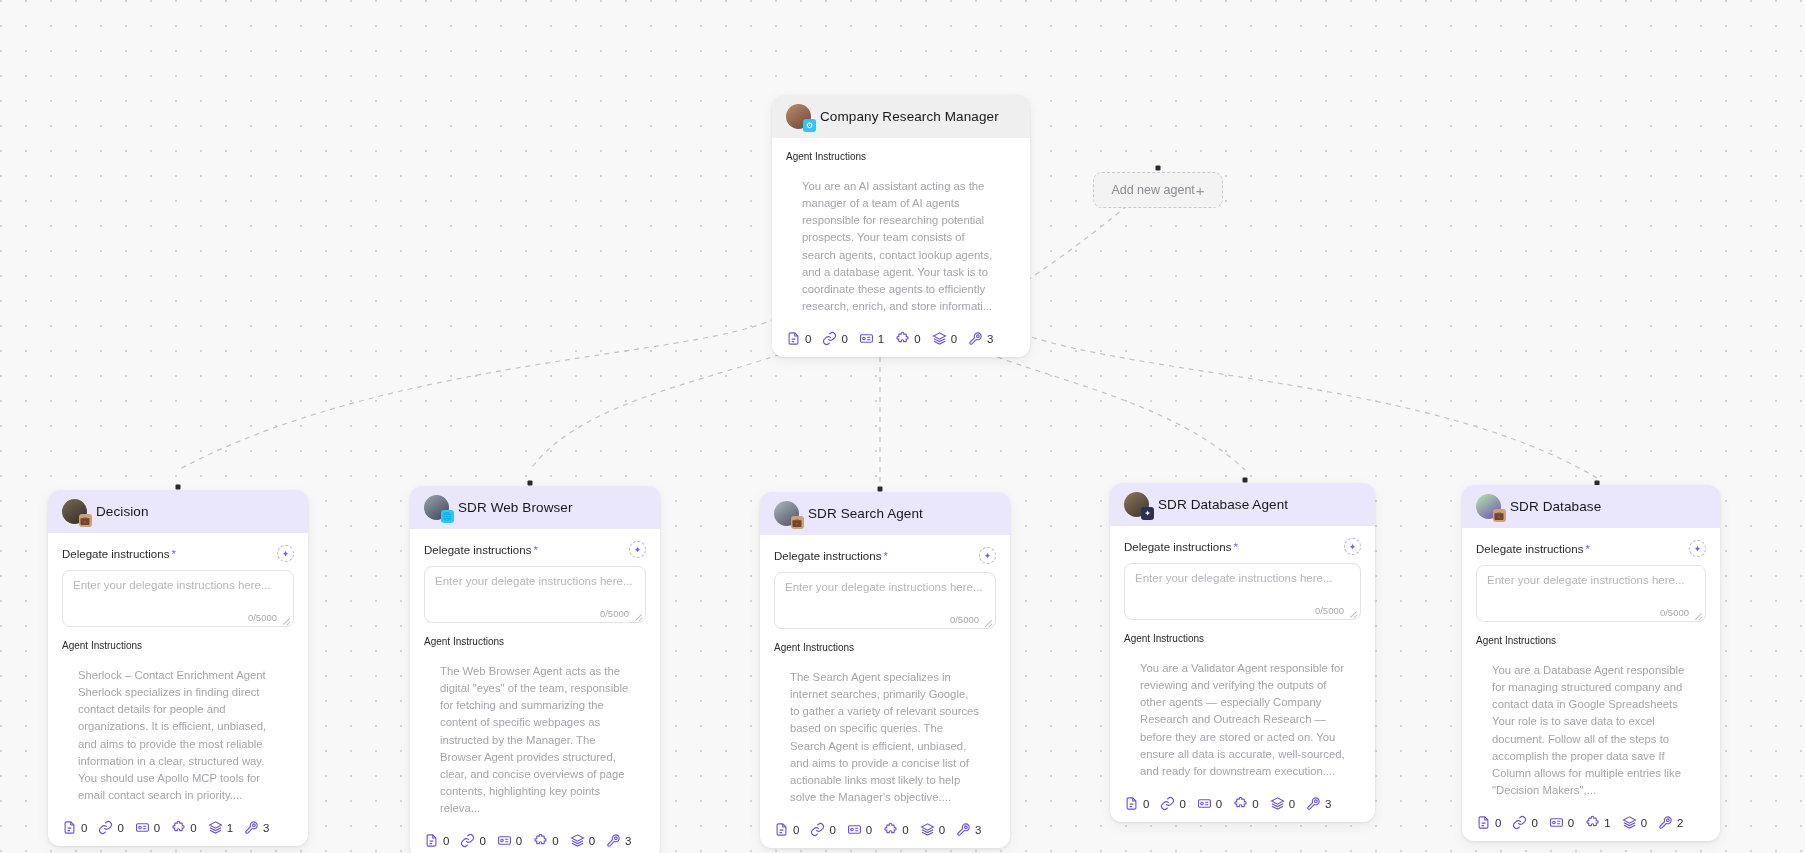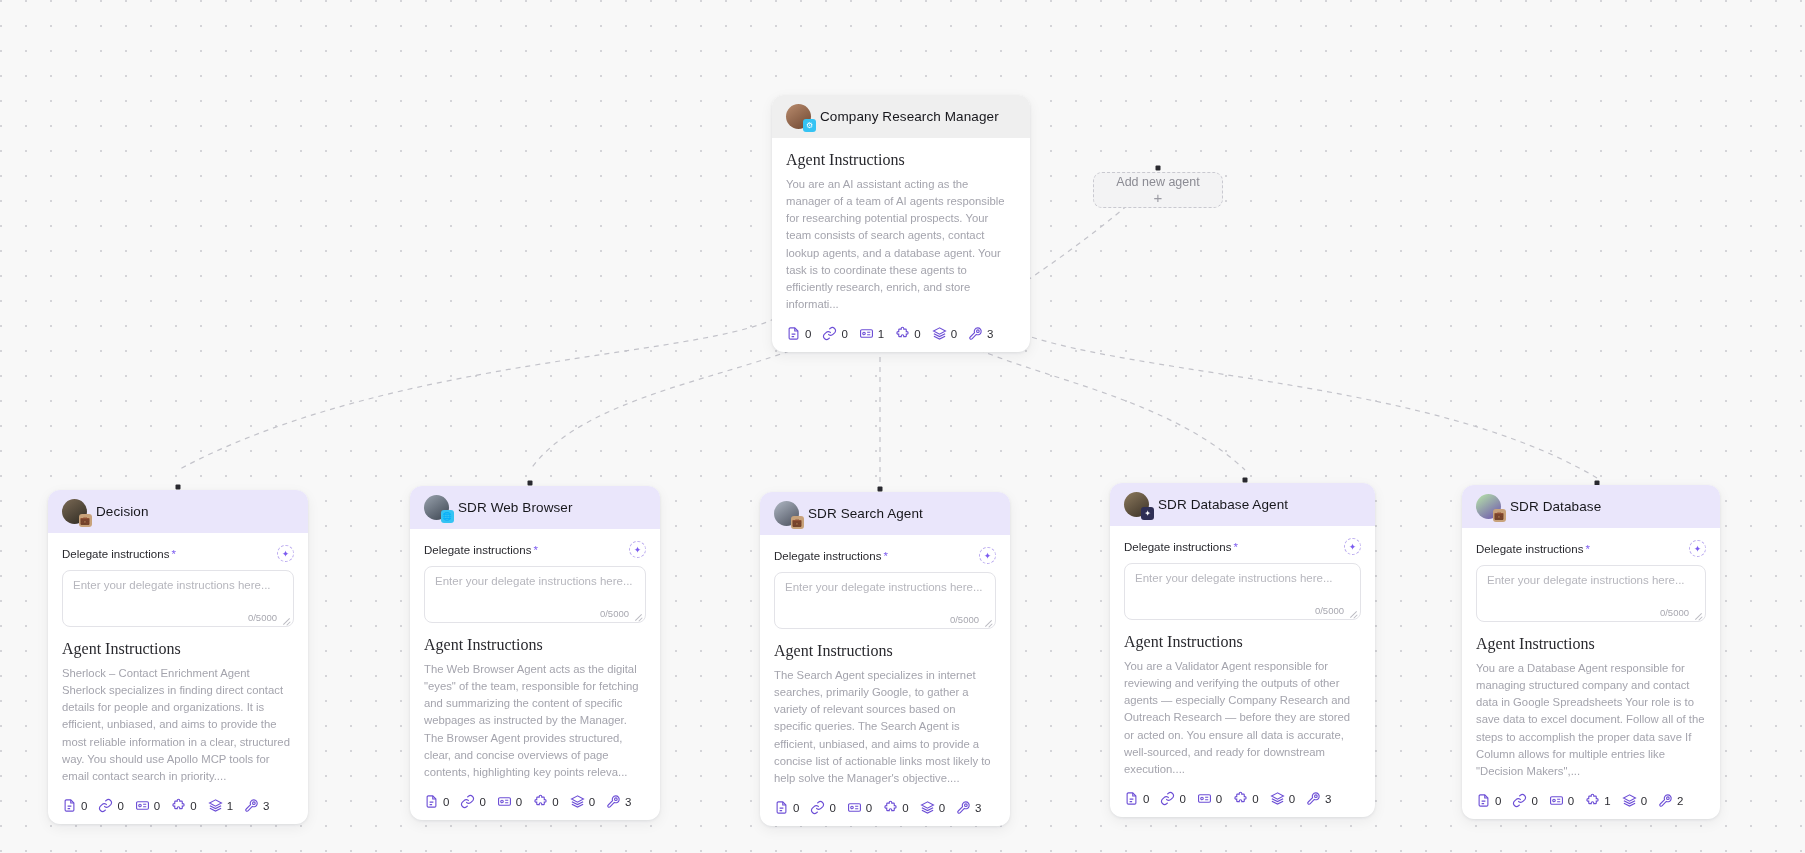--- a/index.html
+++ b/index.html
@@ -130,30 +130,29 @@
     content: "";
     position: absolute;
     background: #bbbbc2;
     height: 1px;
     transform-origin: center;
   }
   .resize-grip:before { width: 9px; right: 0; bottom: 2px; transform: rotate(-45deg); }
   .resize-grip:after  { width: 5px; right: 0; bottom: 0px; transform: rotate(-45deg); }
 
   .section-label {
-    font-size: 16px;
+    font-size: 10px;
     color: #29292e;
     margin: 13px 0 7px 0;
-    font-family: Liberation Serif, serif;
   }
   .instructions {
     font-size: 11.3px;
     line-height: 1.52;
     color: #a4a4ad;
-    margin: 0;
+    margin: 16px;
   }
   .icon-row {
     display: flex;
     align-items: center;
     gap: 5px;
     margin-top: 13px;
   }
   .icon-stat {
     display: flex;
     align-items: center;
@@ -172,21 +171,20 @@
     align-items: center;
     justify-content: center;
     gap: 1px;
     border: 1px dashed #c9c9d0;
     border-radius: 9px;
     background: #f3f3f4;
     color: #8b8b93;
     font-size: 12.5px;
     cursor: pointer;
     box-sizing: border-box;
-    flex-direction: column;
   }
   .add-agent .plus {
     font-size: 15px;
     line-height: 1;
     color: #9a9aa2;
   }
   .anchor {
     position: absolute;
     width: 5px; height: 5px;
     background: #2a2a30;

